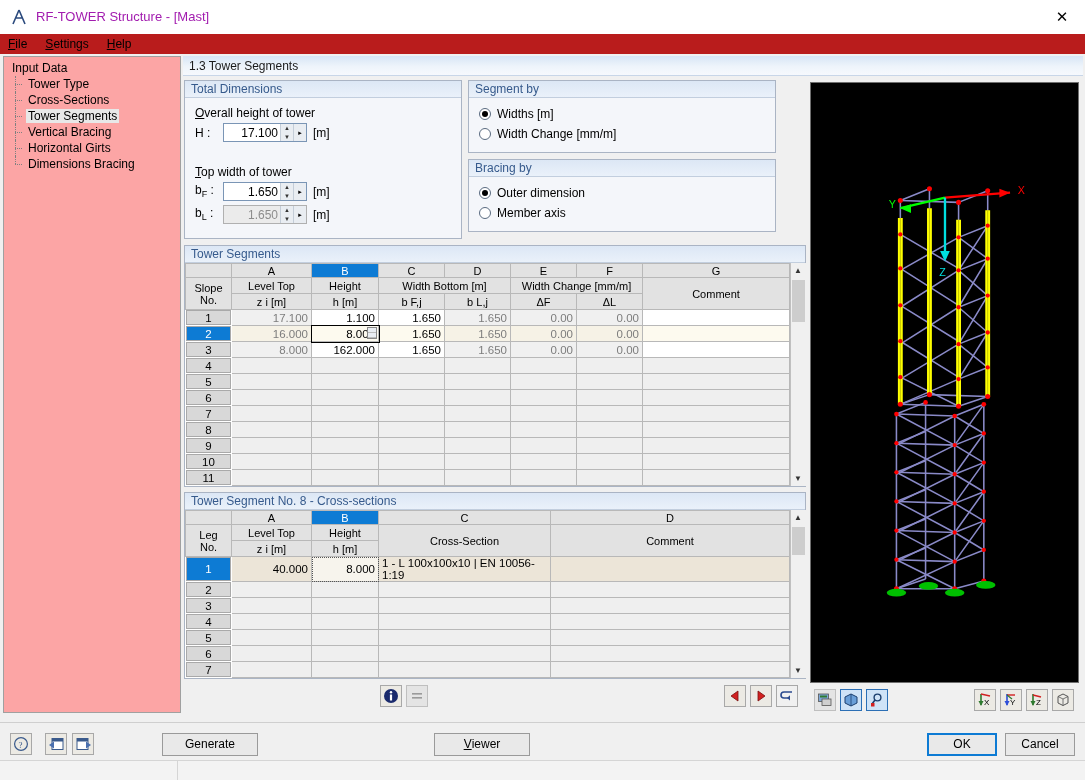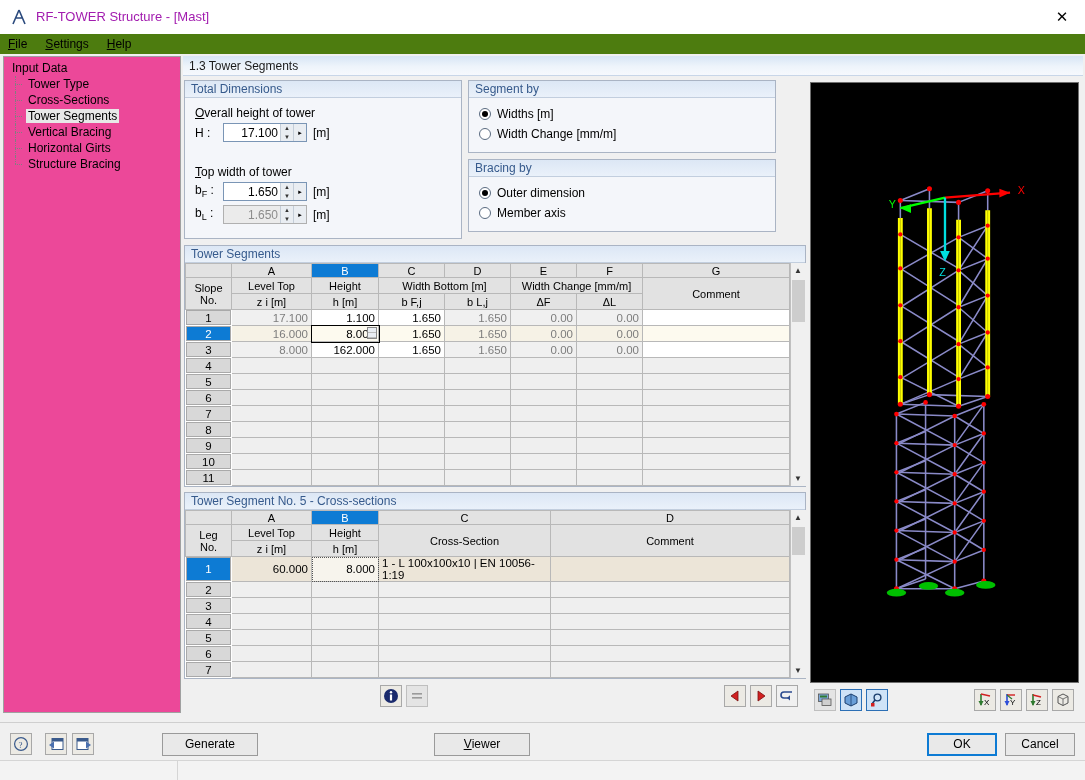--- a/index.html
+++ b/index.html
@@ -19,27 +19,27 @@
     border-bottom:1px solid #ffffff; position:relative;
   }
   .app-icon{ width:22px; height:22px; margin-left:8px; margin-right:6px; flex:0 0 auto;
     display:flex; align-items:center; justify-content:center;}
   .title-text{ font-size:13px; color:#a21caf; }
   .close-btn{
     position:absolute; right:0; top:0; width:46px; height:34px;
     display:flex; align-items:center; justify-content:center; font-size:15px; color:#000;
   }
   
-  .menubar{ height:20px; background:#4d7c0f; display:flex; align-items:center; padding-left:8px; gap:18px;}
+  .menubar{ height:20px; background:#b91c1c; display:flex; align-items:center; padding-left:8px; gap:18px;}
   .menu-item{ font-size:12px; color:#000; }
   .menu-item u{ text-decoration:underline; }
   
   .main{ display:flex; height:659px; background:#f0f0f0; }
   .sidebar{
-    width:178px; margin:2px 0 0 3px; background:#ec4899;
+    width:178px; margin:2px 0 0 3px; background:#fca5a5;
     border:1px solid #a0a0a0; padding:4px 0 0 4px; font-size:12px;
   }
   .tree-root{ padding-left:4px; margin-bottom:1px;}
   .tree-child{ padding-left:18px; position:relative; line-height:16px; }
   .tree-child .tlbl{ padding:0 2px; }
   .tree-child.sel .tlbl{ background:#e8e8e8; }
   .tree-child:before{
     content:""; position:absolute; left:7px; top:0; bottom:0; border-left:1px dotted #808080;
   }
   .tree-child:last-child:before{ bottom:8px; }
@@ -198,21 +198,21 @@
       <span class="tlbl">Tower Type</span></div>
     <div class="tree-child">
       <span class="tlbl">Cross-Sections</span></div>
     <div class="tree-child sel">
       <span class="tlbl">Tower Segments</span></div>
     <div class="tree-child">
       <span class="tlbl">Vertical Bracing</span></div>
     <div class="tree-child">
       <span class="tlbl">Horizontal Girts</span></div>
     <div class="tree-child">
-      <span class="tlbl">Structure Bracing</span></div>
+      <span class="tlbl">Dimensions Bracing</span></div>
   </div>
 
   <div class="content">
     <div class="sec-head">1.3 Tower Segments</div>
 
     <div class="body-area">
 
       <div class="left-col">
 
         <div class="topsplit">
@@ -459,21 +459,21 @@
               <div class="vs-btn">▲</div>
               <div class="vs-track">
                   <div class="vs-thumb"></div>
                 </div>
               <div class="vs-btn">▼</div>
             </div>
           </div>
         </div>
 
         <div class="group" style="margin-bottom:0;">
-          <div class="group-title">Tower Segment No. 5  -  Cross-sections</div>
+          <div class="group-title">Tower Segment No. 8  -  Cross-sections</div>
           <div class="tbl-wrap" style="border:0;">
             <table class="tbl">
               <colgroup>
                 <col style="width:46px">
                   <col style="width:80px">
                   <col style="width:67px">
                 <col style="width:172px">
                   <col>
               </colgroup>
               <tbody>
@@ -493,21 +493,21 @@
                 <td>Height</td>
                 <td rowspan="2">Cross-Section</td>
                 <td rowspan="2">Comment</td>
               </tr>
               <tr class="subhdr">
                 <td>z i [m]</td>
                 <td>h [m]</td>
               </tr>
               <tr class="sel" style="background:#ece5d8;">
                 <td class="rn">1</td>
-                <td class="num" style="background:#ece5d8;">60.000</td>
+                <td class="num" style="background:#ece5d8;">40.000</td>
                 <td class="num cell-dotted" style="background:#f7f4ed;">8.000</td>
                 <td style="background:#ece5d8;">1 - L 100x100x10 | EN 10056-1:19</td>
                 <td style="background:#ece5d8;"></td>
               </tr>
               <tr class="empty">
                     <td class="rn">2</td>
                     <td></td>
                     <td></td>
                     <td></td>
                     <td></td>

